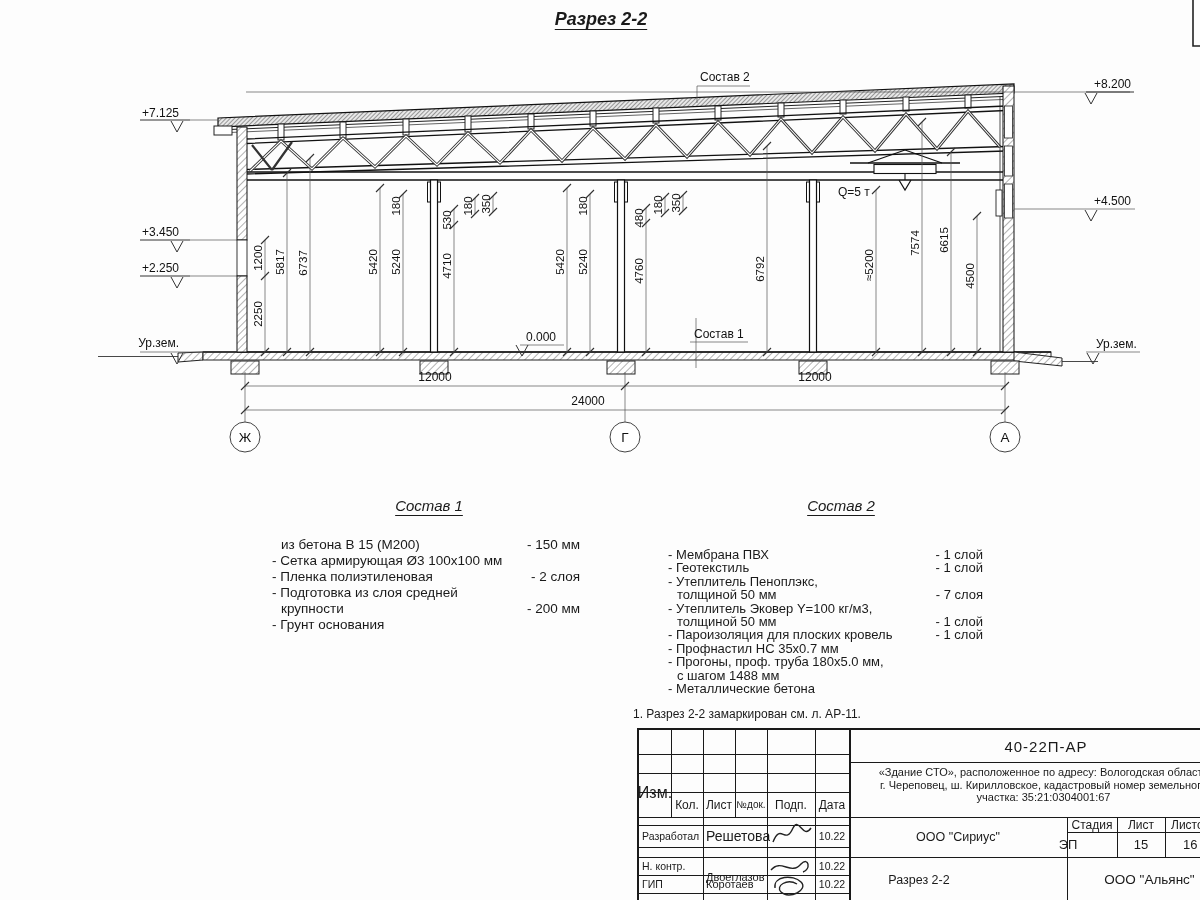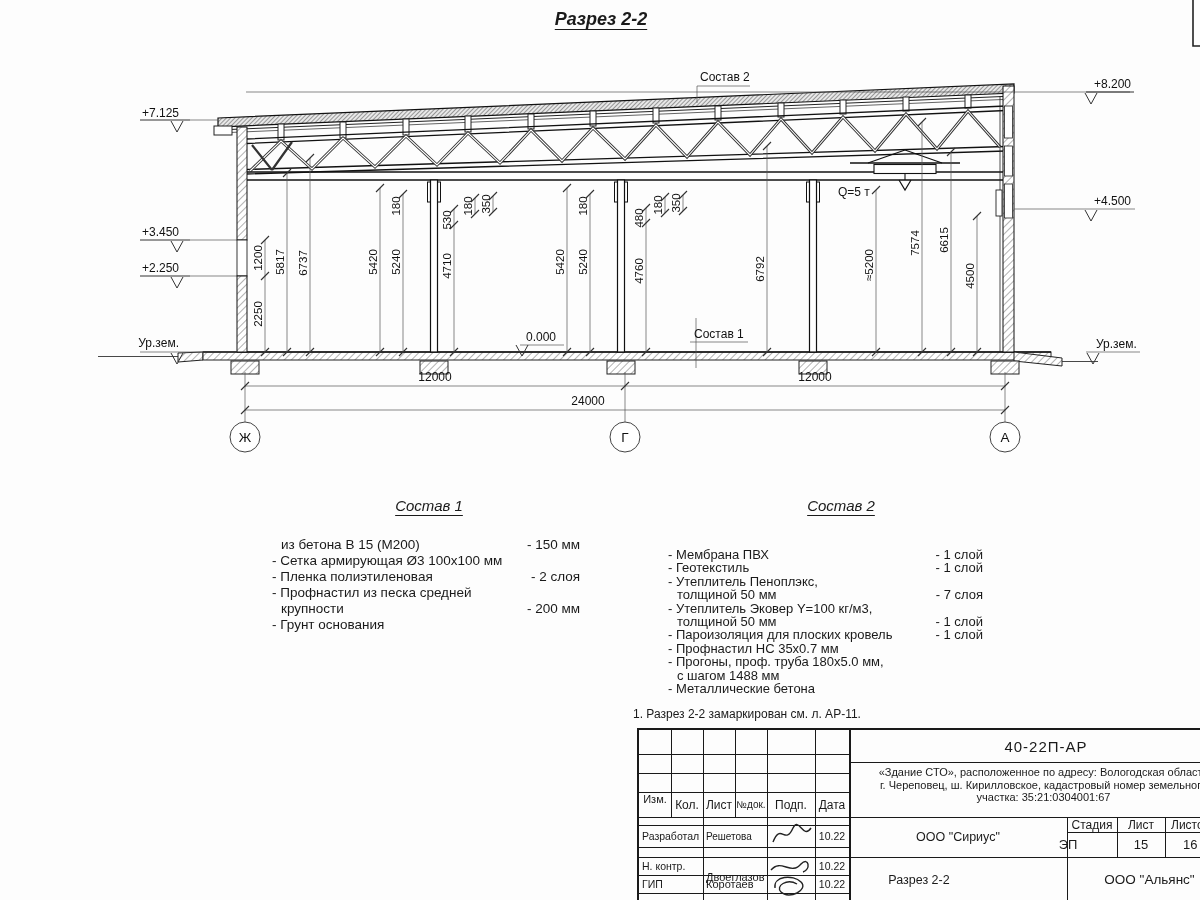--- a/index.html
+++ b/index.html
@@ -228,21 +228,21 @@
       <span class="spec-value">- 150 мм</span>
     </div>
     <div class="spec-line">
       <span class="spec-text">- Сетка армирующая Ø3 100х100 мм</span>
     </div>
     <div class="spec-line">
       <span class="spec-text">- Пленка полиэтиленовая</span>
       <span class="spec-value">- 2 слоя</span>
     </div>
     <div class="spec-line">
-      <span class="spec-text">- Профнастил из песка средней</span>
+      <span class="spec-text">- Подготовка из слоя средней</span>
     </div>
     <div class="spec-line cont">
       <span class="spec-text">крупности</span>
       <span class="spec-value">- 200 мм</span>
     </div>
     <div class="spec-line">
       <span class="spec-text">- Грунт основания</span>
     </div>
   </div>
 
@@ -307,29 +307,29 @@
   <div class="hl" style="left:0;top:87px;width:563px;height:1.4px"></div>
   <div class="hl" style="left:0;top:95px;width:210px"></div>
   <div class="hl" style="left:0;top:117px;width:210px"></div>
   <div class="hl" style="left:0;top:127px;width:210px"></div>
   <div class="hl" style="left:0;top:145px;width:210px"></div>
   <div class="hl" style="left:0;top:163px;width:210px"></div>
   <div class="hl" style="left:210px;top:32px;width:353px"></div>
   <div class="hl" style="left:428px;top:102px;width:135px"></div>
   <div class="hl" style="left:210px;top:127px;width:353px"></div>
 
-  <div class="tb-cell" style="left:0;top:56px;width:32px;height:25px;font-size:11px">Изм.</div>
+  <div class="tb-cell" style="left:0;top:50px;width:32px;height:25px;font-size:16px">Изм.</div>
   <div class="tb-cell" style="left:32px;top:62px;width:32px;height:25px;font-size:12px">Кол.</div>
   <div class="tb-cell" style="left:64px;top:62px;width:32px;height:25px;font-size:12px">Лист</div>
   <div class="tb-cell" style="left:96px;top:62px;width:32px;height:25px;font-size:10px">№док.</div>
   <div class="tb-cell" style="left:128px;top:62px;width:48px;height:25px;font-size:12px">Подп.</div>
   <div class="tb-cell" style="left:176px;top:62px;width:34px;height:25px;font-size:12px">Дата</div>
 
   <div class="tb-cell tb-left" style="left:0;top:95px;width:64px;height:22px;font-size:10.5px">Разработал</div>
-  <div class="tb-cell tb-left" style="left:64px;top:95px;width:64px;height:22px;font-size:10px">Решетова</div>
+  <div class="tb-cell tb-left" style="left:64px;top:95px;width:64px;height:22px;font-size:14px">Решетова</div>
   <div class="tb-cell" style="left:176px;top:95px;width:34px;height:22px;font-size:10.5px">10.22</div>
 
   <div class="tb-cell tb-left" style="left:0;top:127px;width:64px;height:18px;font-size:10.5px">Н. контр.</div>
   <div class="tb-cell tb-left" style="left:64px;top:138px;width:64px;height:18px;font-size:11px">Двоеглазов</div>
   <div class="tb-cell" style="left:176px;top:127px;width:34px;height:18px;font-size:10.5px">10.22</div>
 
   <div class="tb-cell tb-left" style="left:0;top:145px;width:64px;height:18px;font-size:10.5px">ГИП</div>
   <div class="tb-cell tb-left" style="left:64px;top:145px;width:64px;height:18px;font-size:11px">Коротаев</div>
   <div class="tb-cell" style="left:176px;top:145px;width:34px;height:18px;font-size:10.5px">10.22</div>
 

